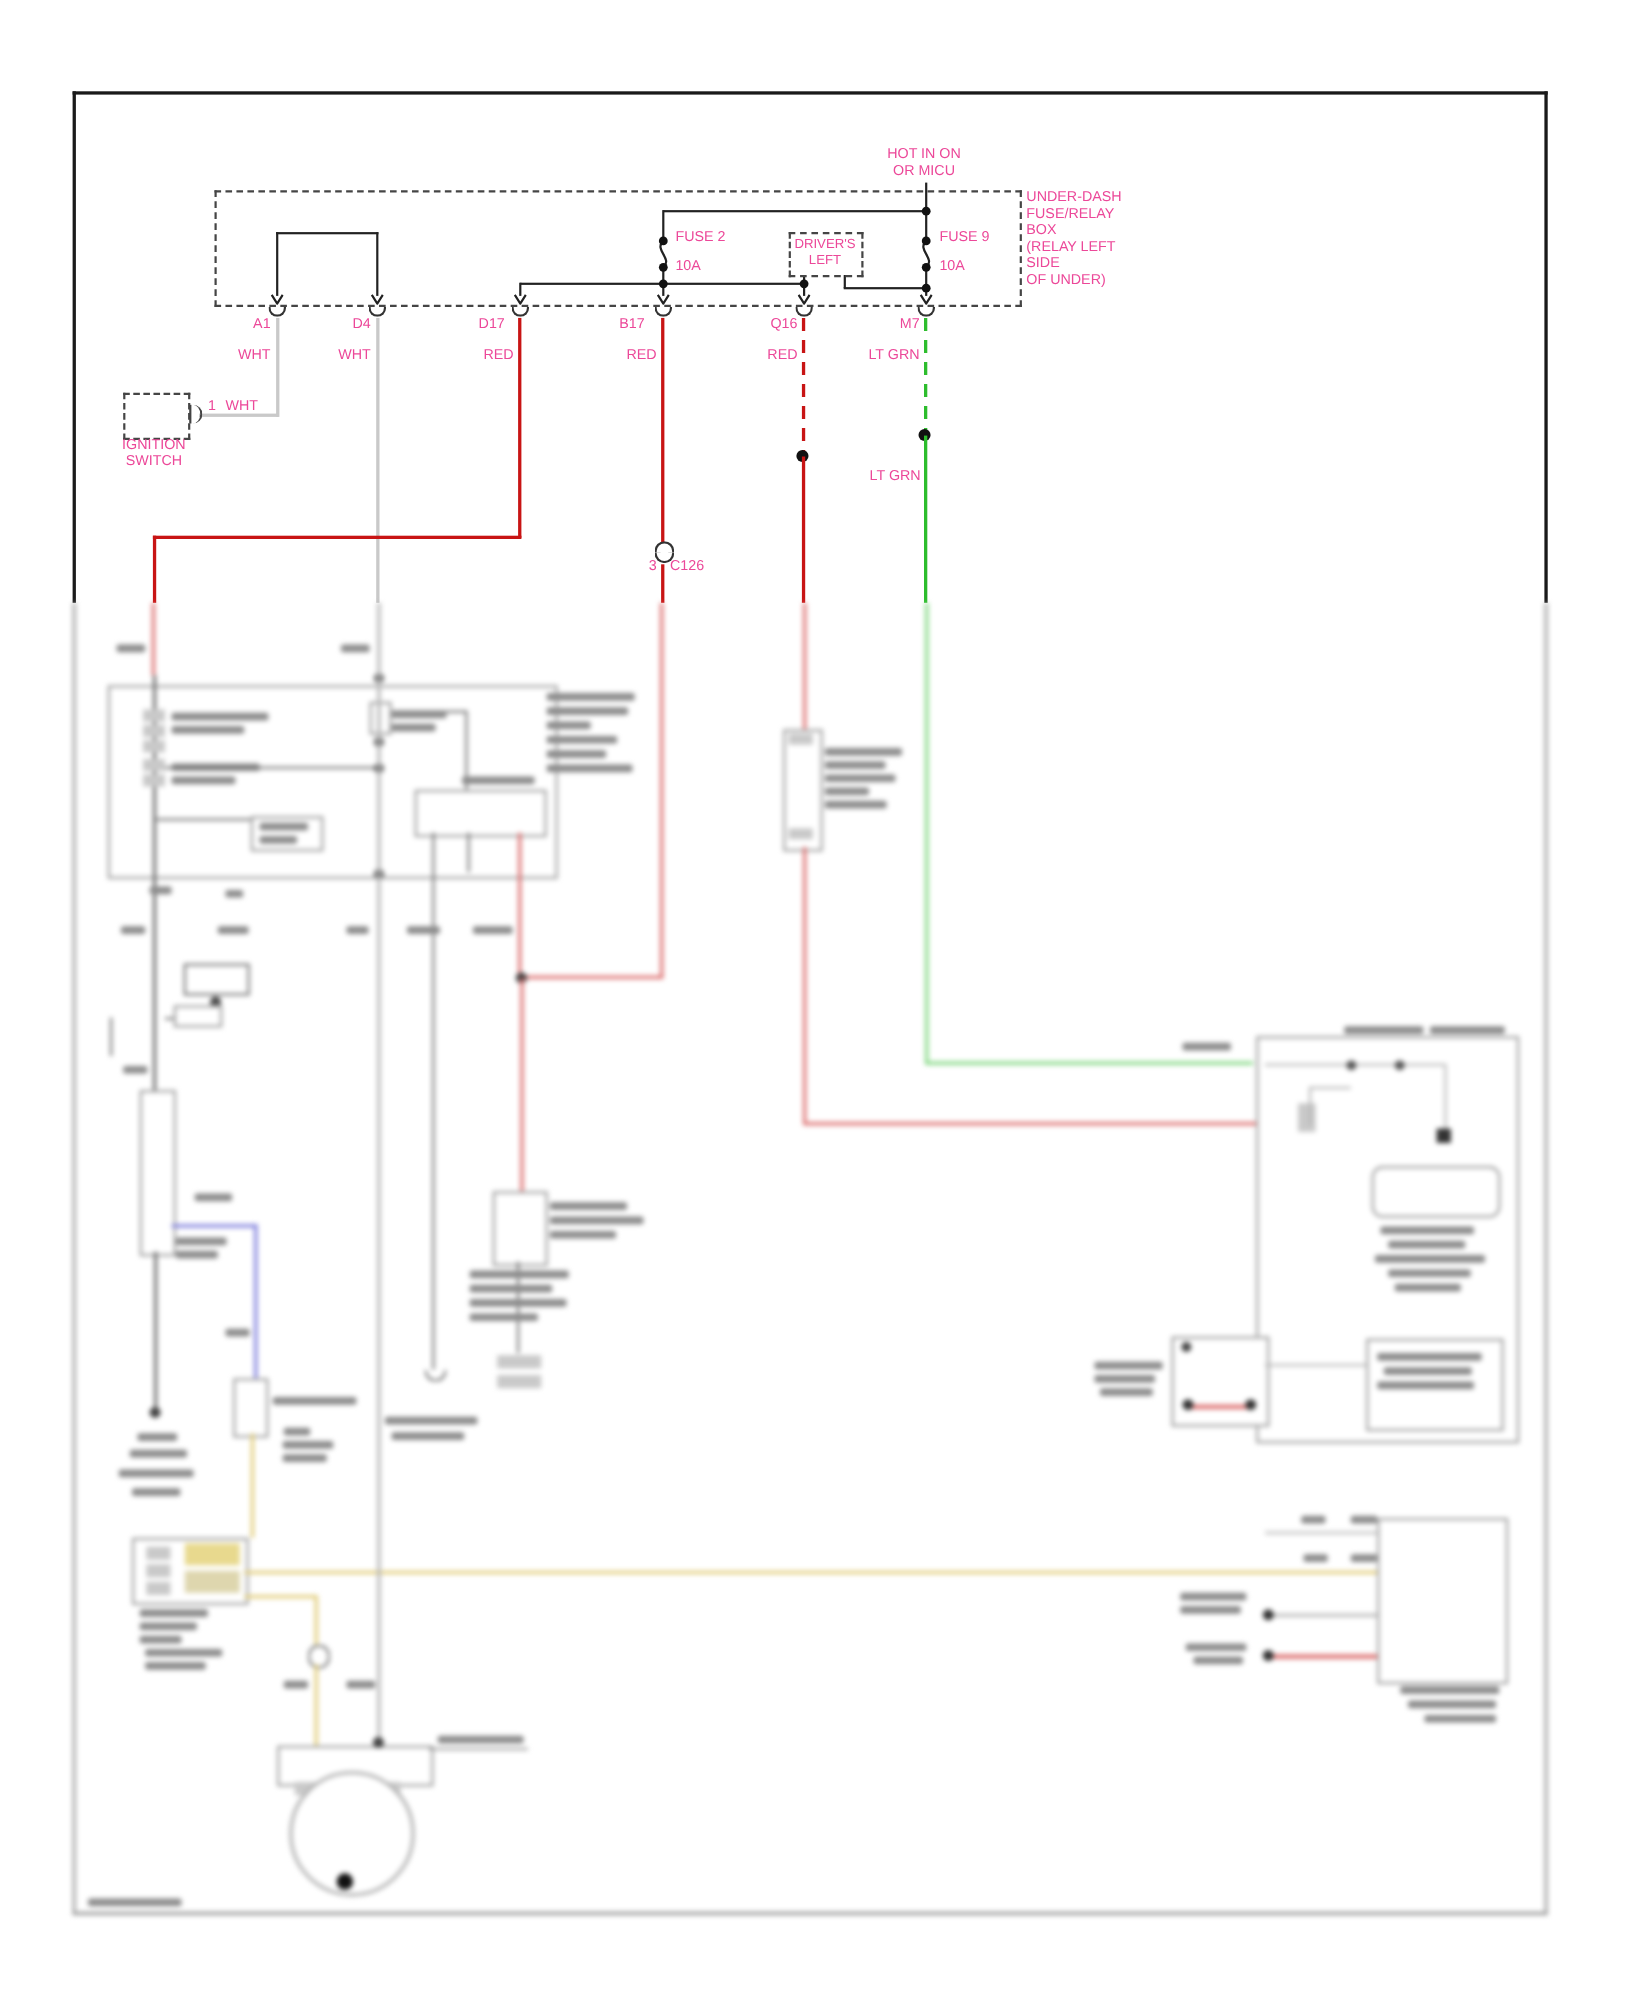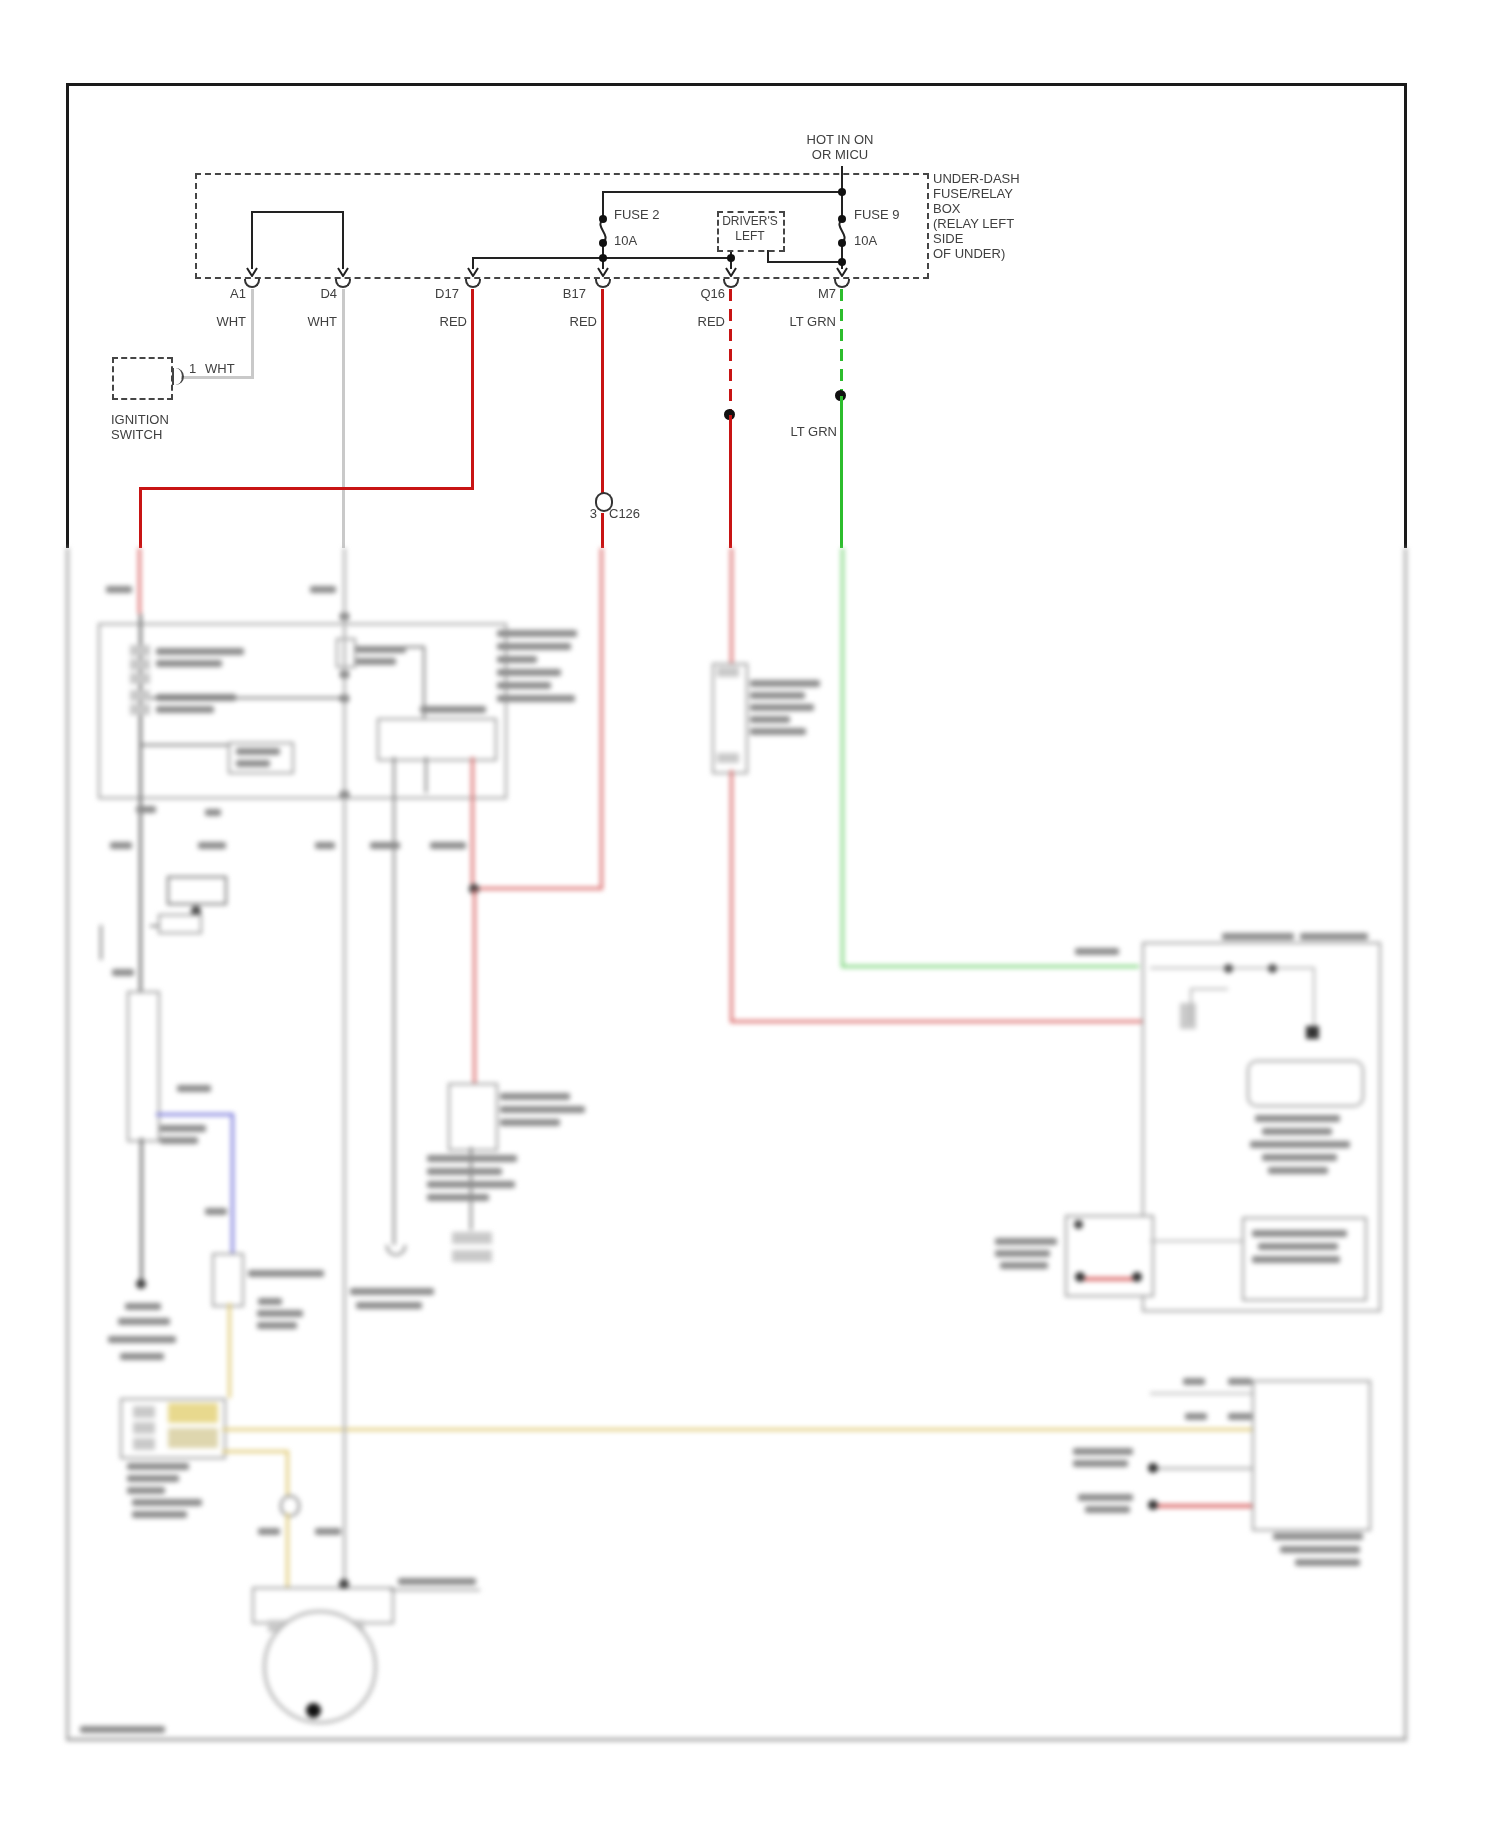--- a/index.html
+++ b/index.html
@@ -1,19 +1,19 @@
 <!DOCTYPE html>
 <html><head>
 <meta charset="utf-8">
 <style>
   html,body{margin:0;padding:0;background:#fff;}
   .canvas{position:relative;width:1500px;height:1828px;background:#ffffff;overflow:hidden;
           font-family:"Liberation Sans",sans-serif;}
   .abs{position:absolute;}
-  .lbl{position:absolute;font-size:13px;color:#404040;line-height:15px;white-space:nowrap;}
+  .lbl{position:absolute;font-size:13px;color:#ec4899;line-height:15px;white-space:nowrap;}
   .lbl.r{text-align:right;}
   .lbl.c{text-align:center;}
   .hl{position:absolute;height:2px;background:#222;}
   .vl{position:absolute;width:2px;background:#222;}
   .wire{position:absolute;}
   .dashbox{position:absolute;border:2px dashed #454545;background:transparent;}
   .dot{position:absolute;background:#111;border-radius:50%;}
   .bowl{position:absolute;border:2px solid #333;border-top:none;border-radius:0 0 10px 10px;background:transparent;}
   .arch{position:absolute;border:2px solid #333;border-bottom:none;border-radius:10px 10px 0 0;background:transparent;}
   .paren{position:absolute;border-right:2px solid #444;border-radius:0 9px 9px 0;}
@@ -128,21 +128,21 @@
   <div class="lbl r" style="left:685px;top:314px;width:40px;">RED</div>
   <div class="lbl r" style="left:766px;top:314px;width:70px;">LT GRN</div>
 
   <div class="wire" style="left:251px;top:289px;width:3px;height:90px;background:#c9c9c9;"></div>
   <div class="wire" style="left:181px;top:376px;width:72px;height:3px;background:#c9c9c9;"></div>
   <div class="vl" style="left:172px;top:368px;height:17px;background:#444;"></div>
   <div class="paren" style="left:174px;top:368px;width:8px;height:17px;"></div>
   <div class="dashbox" style="left:112px;top:357px;width:57px;height:39px;"></div>
   <div class="lbl" style="left:189px;top:361px;">1</div>
   <div class="lbl" style="left:205px;top:361px;">WHT</div>
-  <div class="lbl" style="left:111px;top:412px;">
+  <div class="lbl" style="left:111px;top:396px;text-align:center;">
     <div>IGNITION</div>
     <div>SWITCH</div>
   </div>
 
   <div class="wire" style="left:342px;top:289px;width:3px;height:259px;background:#c9c9c9;"></div>
 
   <div class="wire" style="left:471px;top:289px;width:3px;height:200px;background:#c81414;"></div>
   <div class="wire" style="left:139px;top:487px;width:335px;height:3px;background:#c81414;"></div>
   <div class="wire" style="left:139px;top:487px;width:3px;height:61px;background:#c81414;"></div>
 

